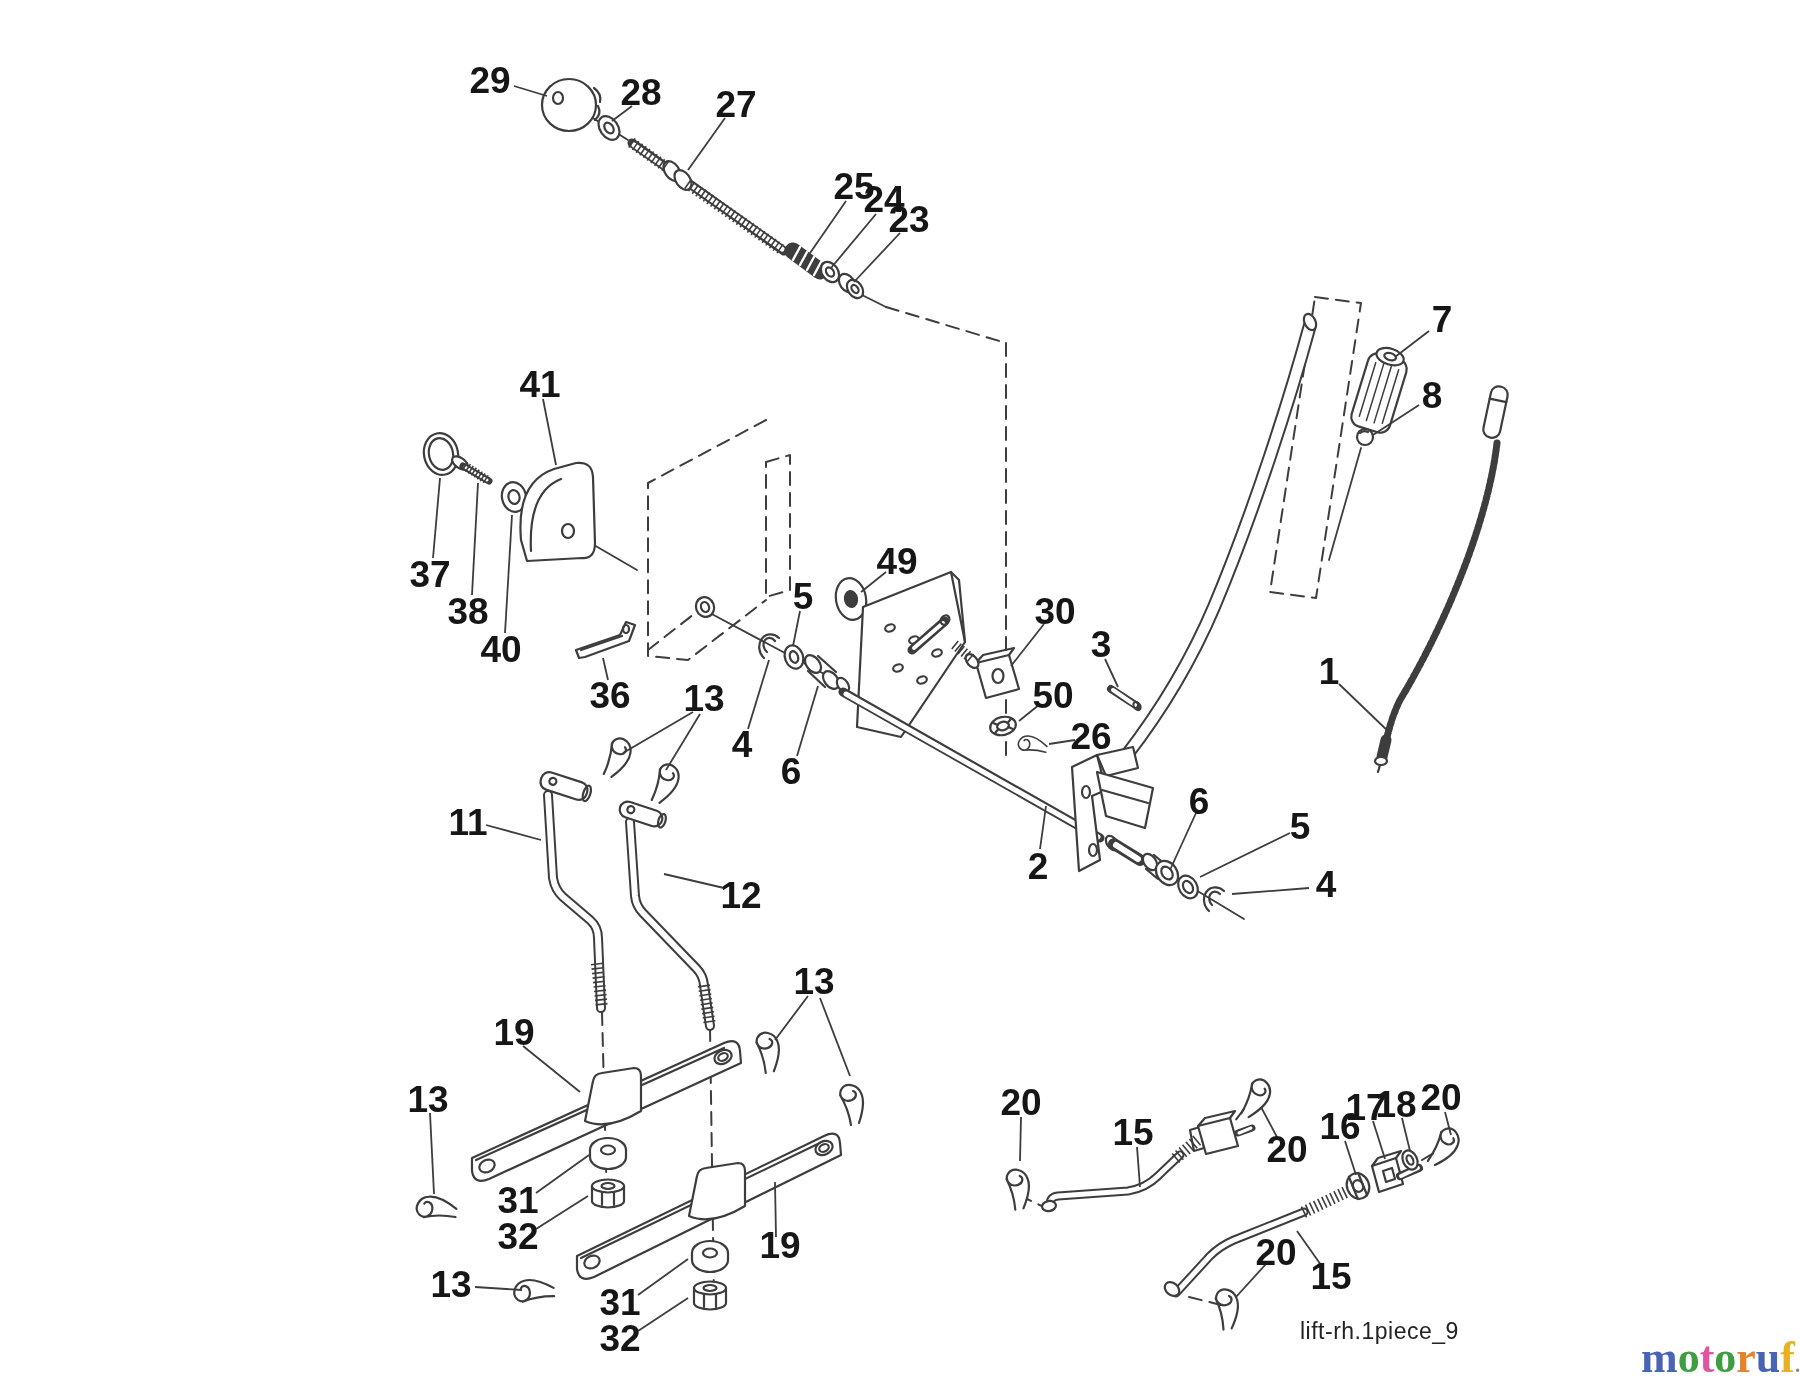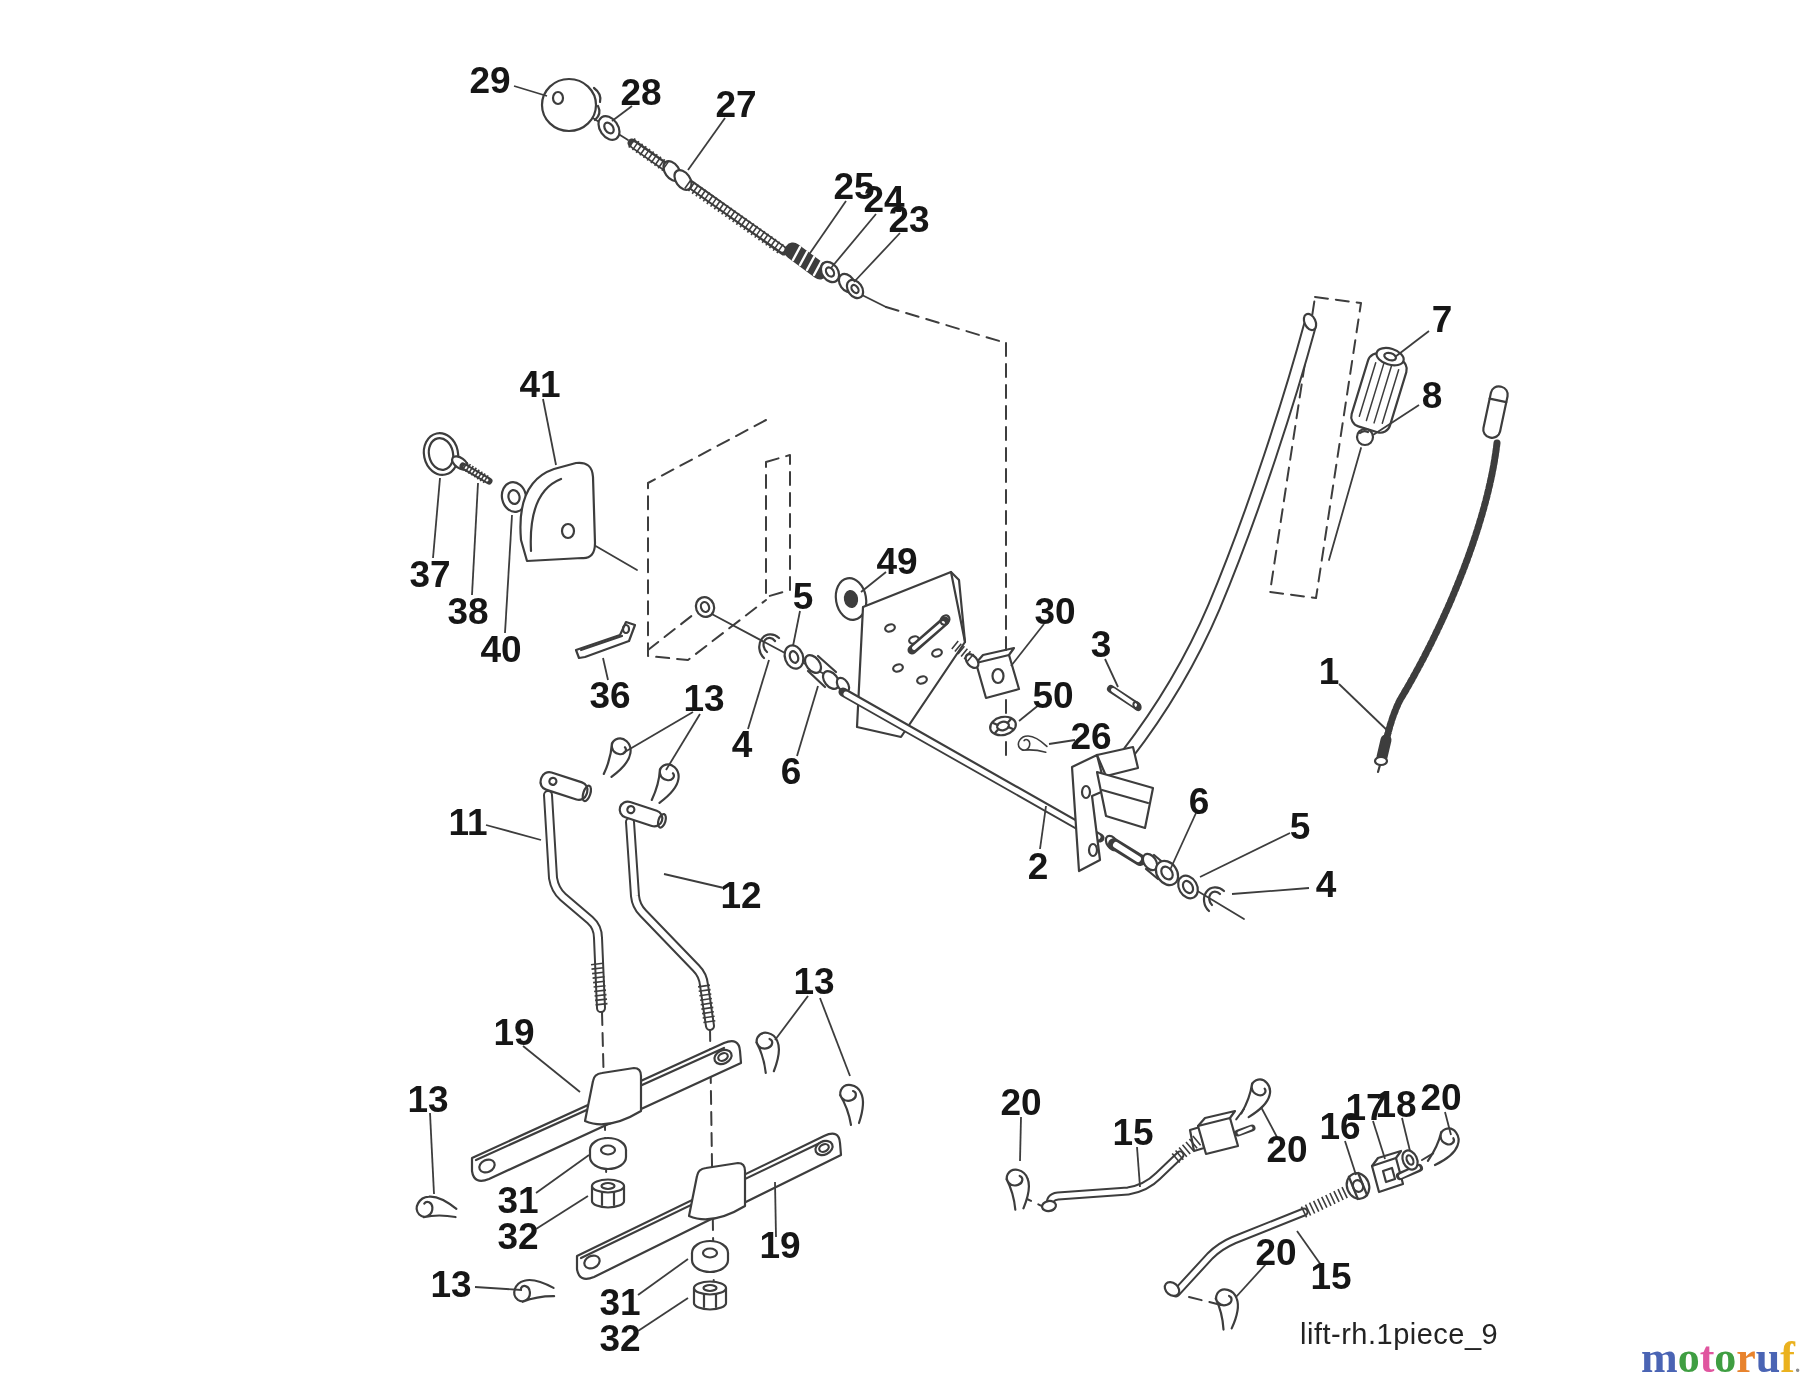--- a/index.html
+++ b/index.html
@@ -5,21 +5,21 @@
   html,body{margin:0;padding:0;background:#fff;}
   #stage{position:relative;width:1800px;height:1387px;background:#ffffff;overflow:hidden;
          font-family:"Liberation Sans", sans-serif;padding-left:48px;}
   svg text.callout{font-family:"Liberation Sans", sans-serif;font-weight:bold;font-size:37px;fill:#161616;}
   .dk{stroke:#3d3d3d;fill:none;}
   .wt{stroke:#ffffff;fill:none;}
   .fw{fill:#ffffff;stroke:#3d3d3d;}
   .ld{stroke:#3d3d3d;stroke-width:1.8;fill:none;}
   .dash{stroke:#3d3d3d;stroke-width:2;fill:none;stroke-dasharray:13 8;}
   .thr{stroke:#3d3d3d;stroke-width:1.6;fill:none;}
-  #caption{position:absolute;left:1300px;top:1318px;font-size:29px;color:#232323;letter-spacing:0.5px;}
+  #caption{position:absolute;left:1300px;top:1318px;font-size:23px;color:#232323;letter-spacing:0.5px;}
   #logo{position:absolute;left:1641px;top:1336px;font-family:"Liberation Serif", serif;
         font-weight:bold;font-size:44px;line-height:44px;white-space:nowrap;}
   #logo .suffix{font-size:21px;font-weight:bold;color:#8d8d8d;}
 </style>
 </head>
 <body>
 
 <div id="stage">
 
 <svg id="art-svg" width="1800" height="1387" viewBox="0 0 1800 1387">

